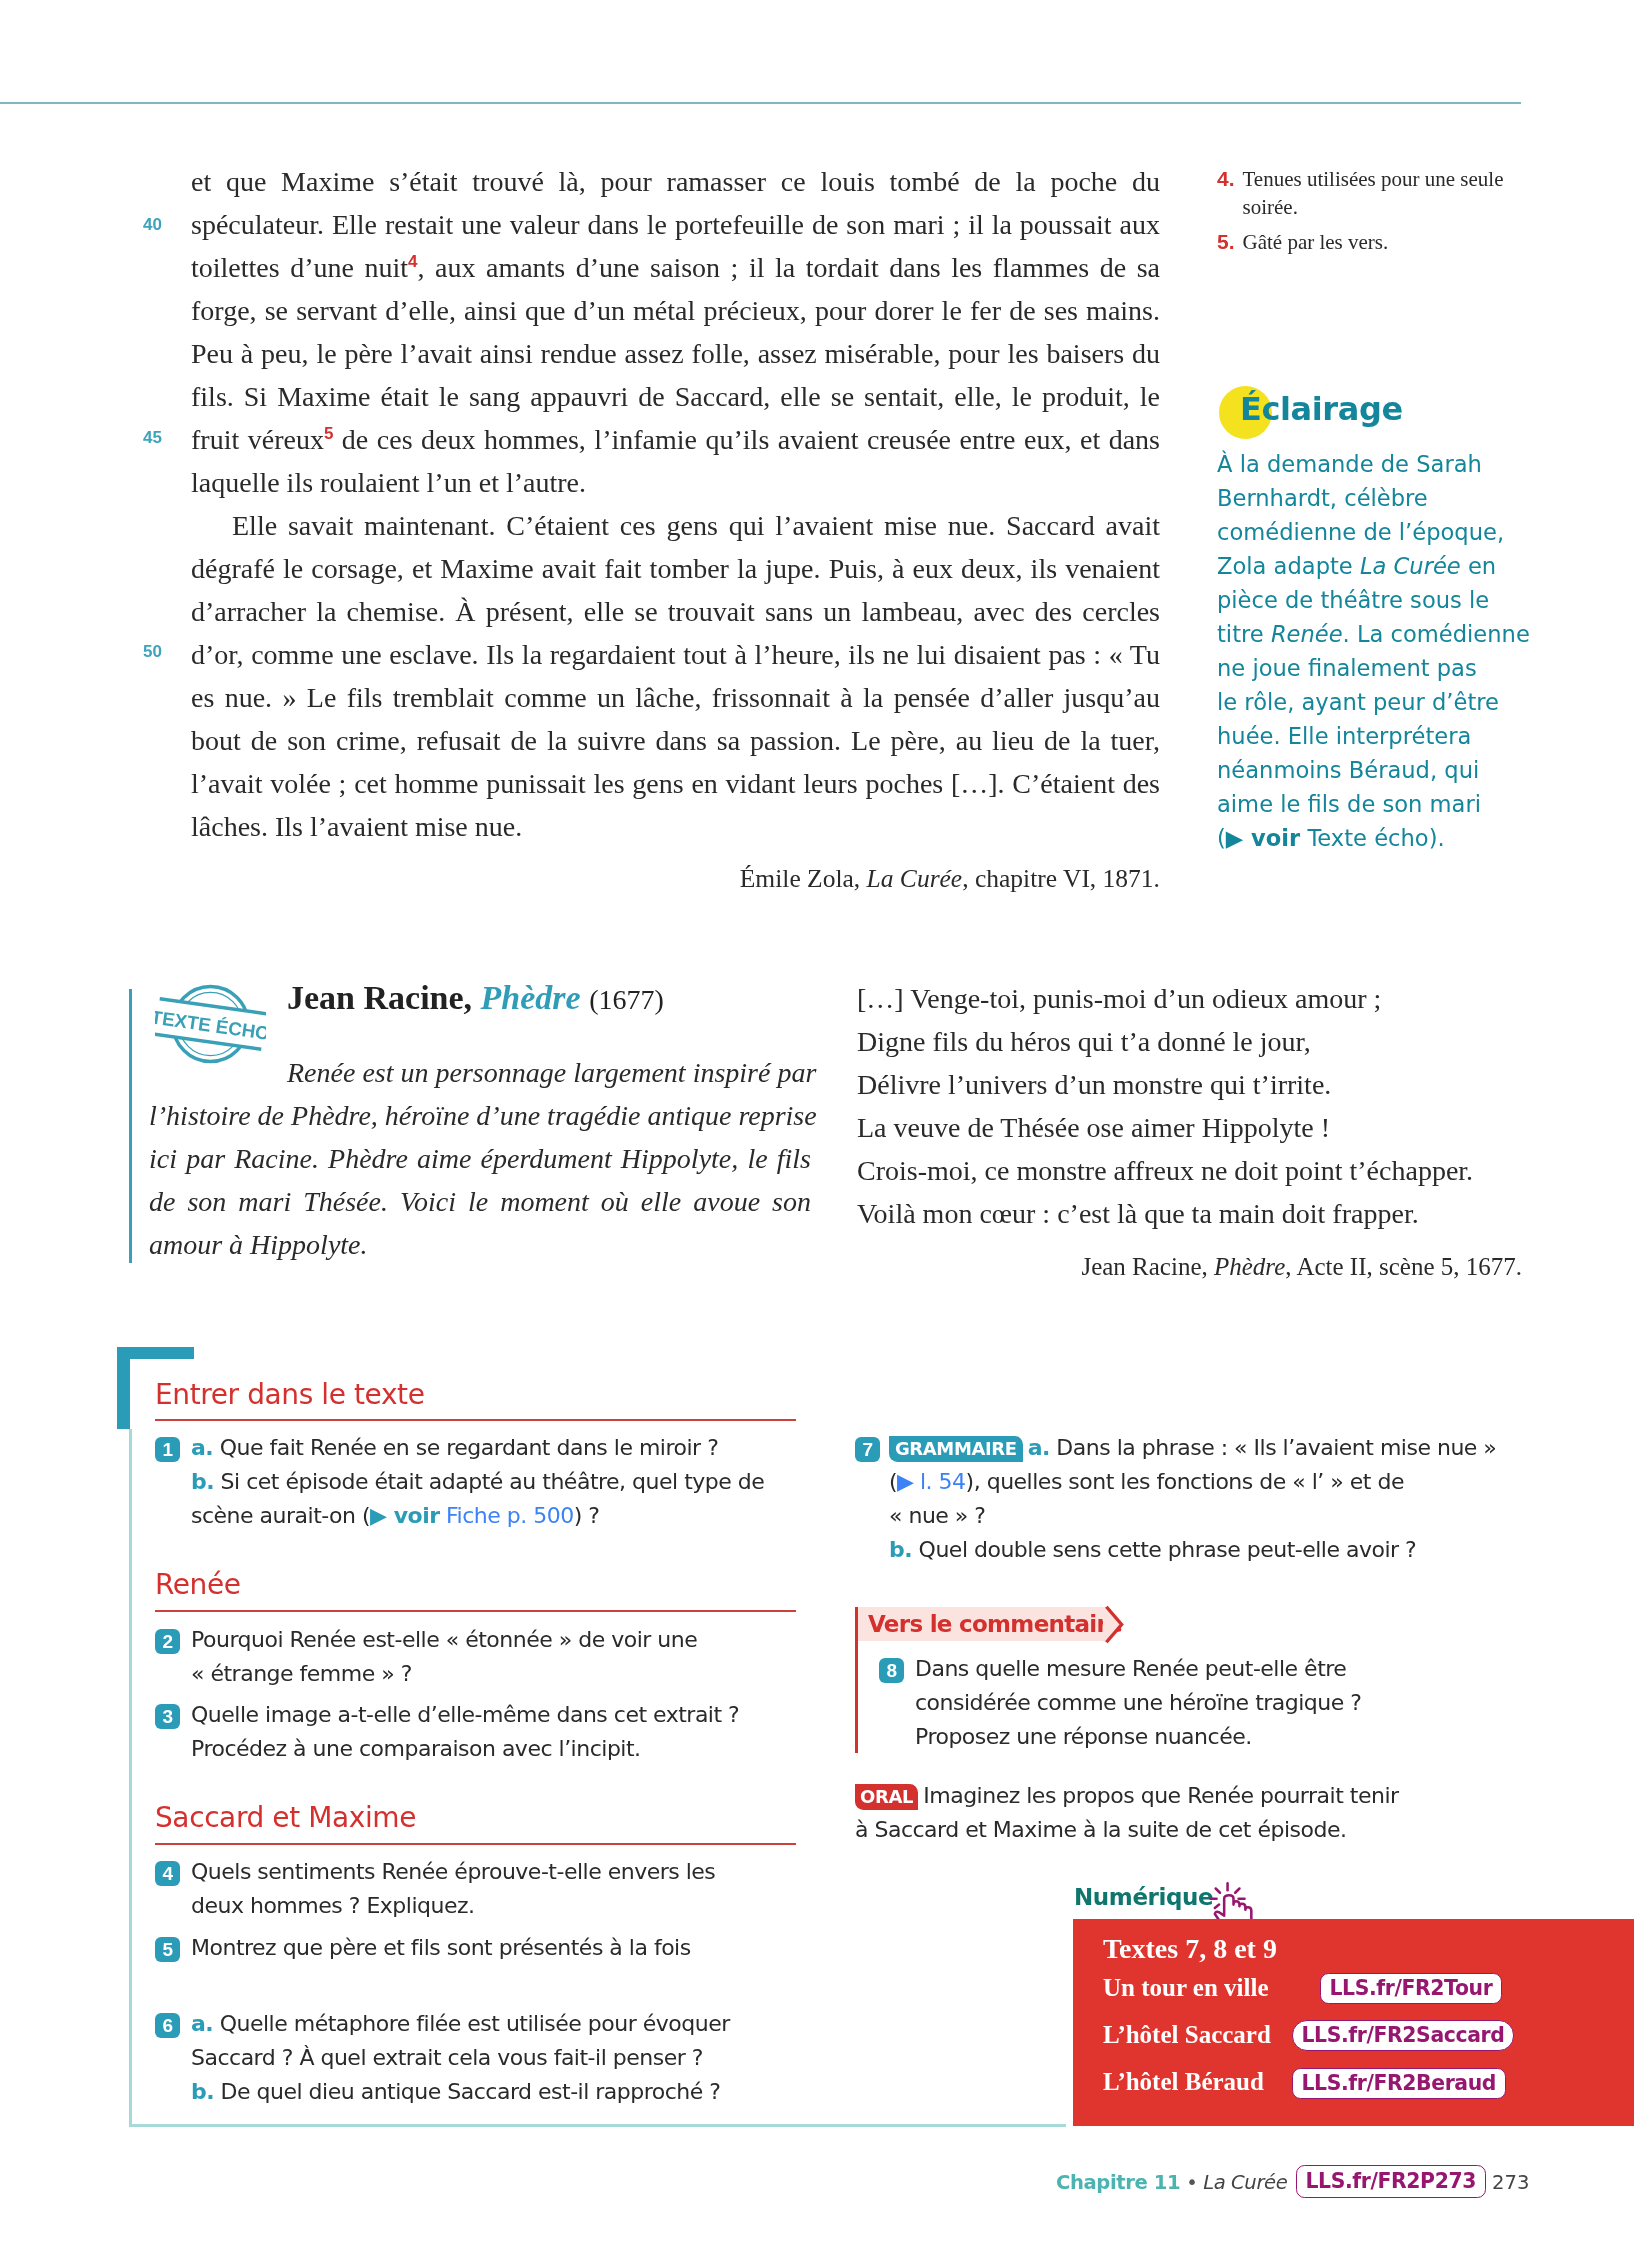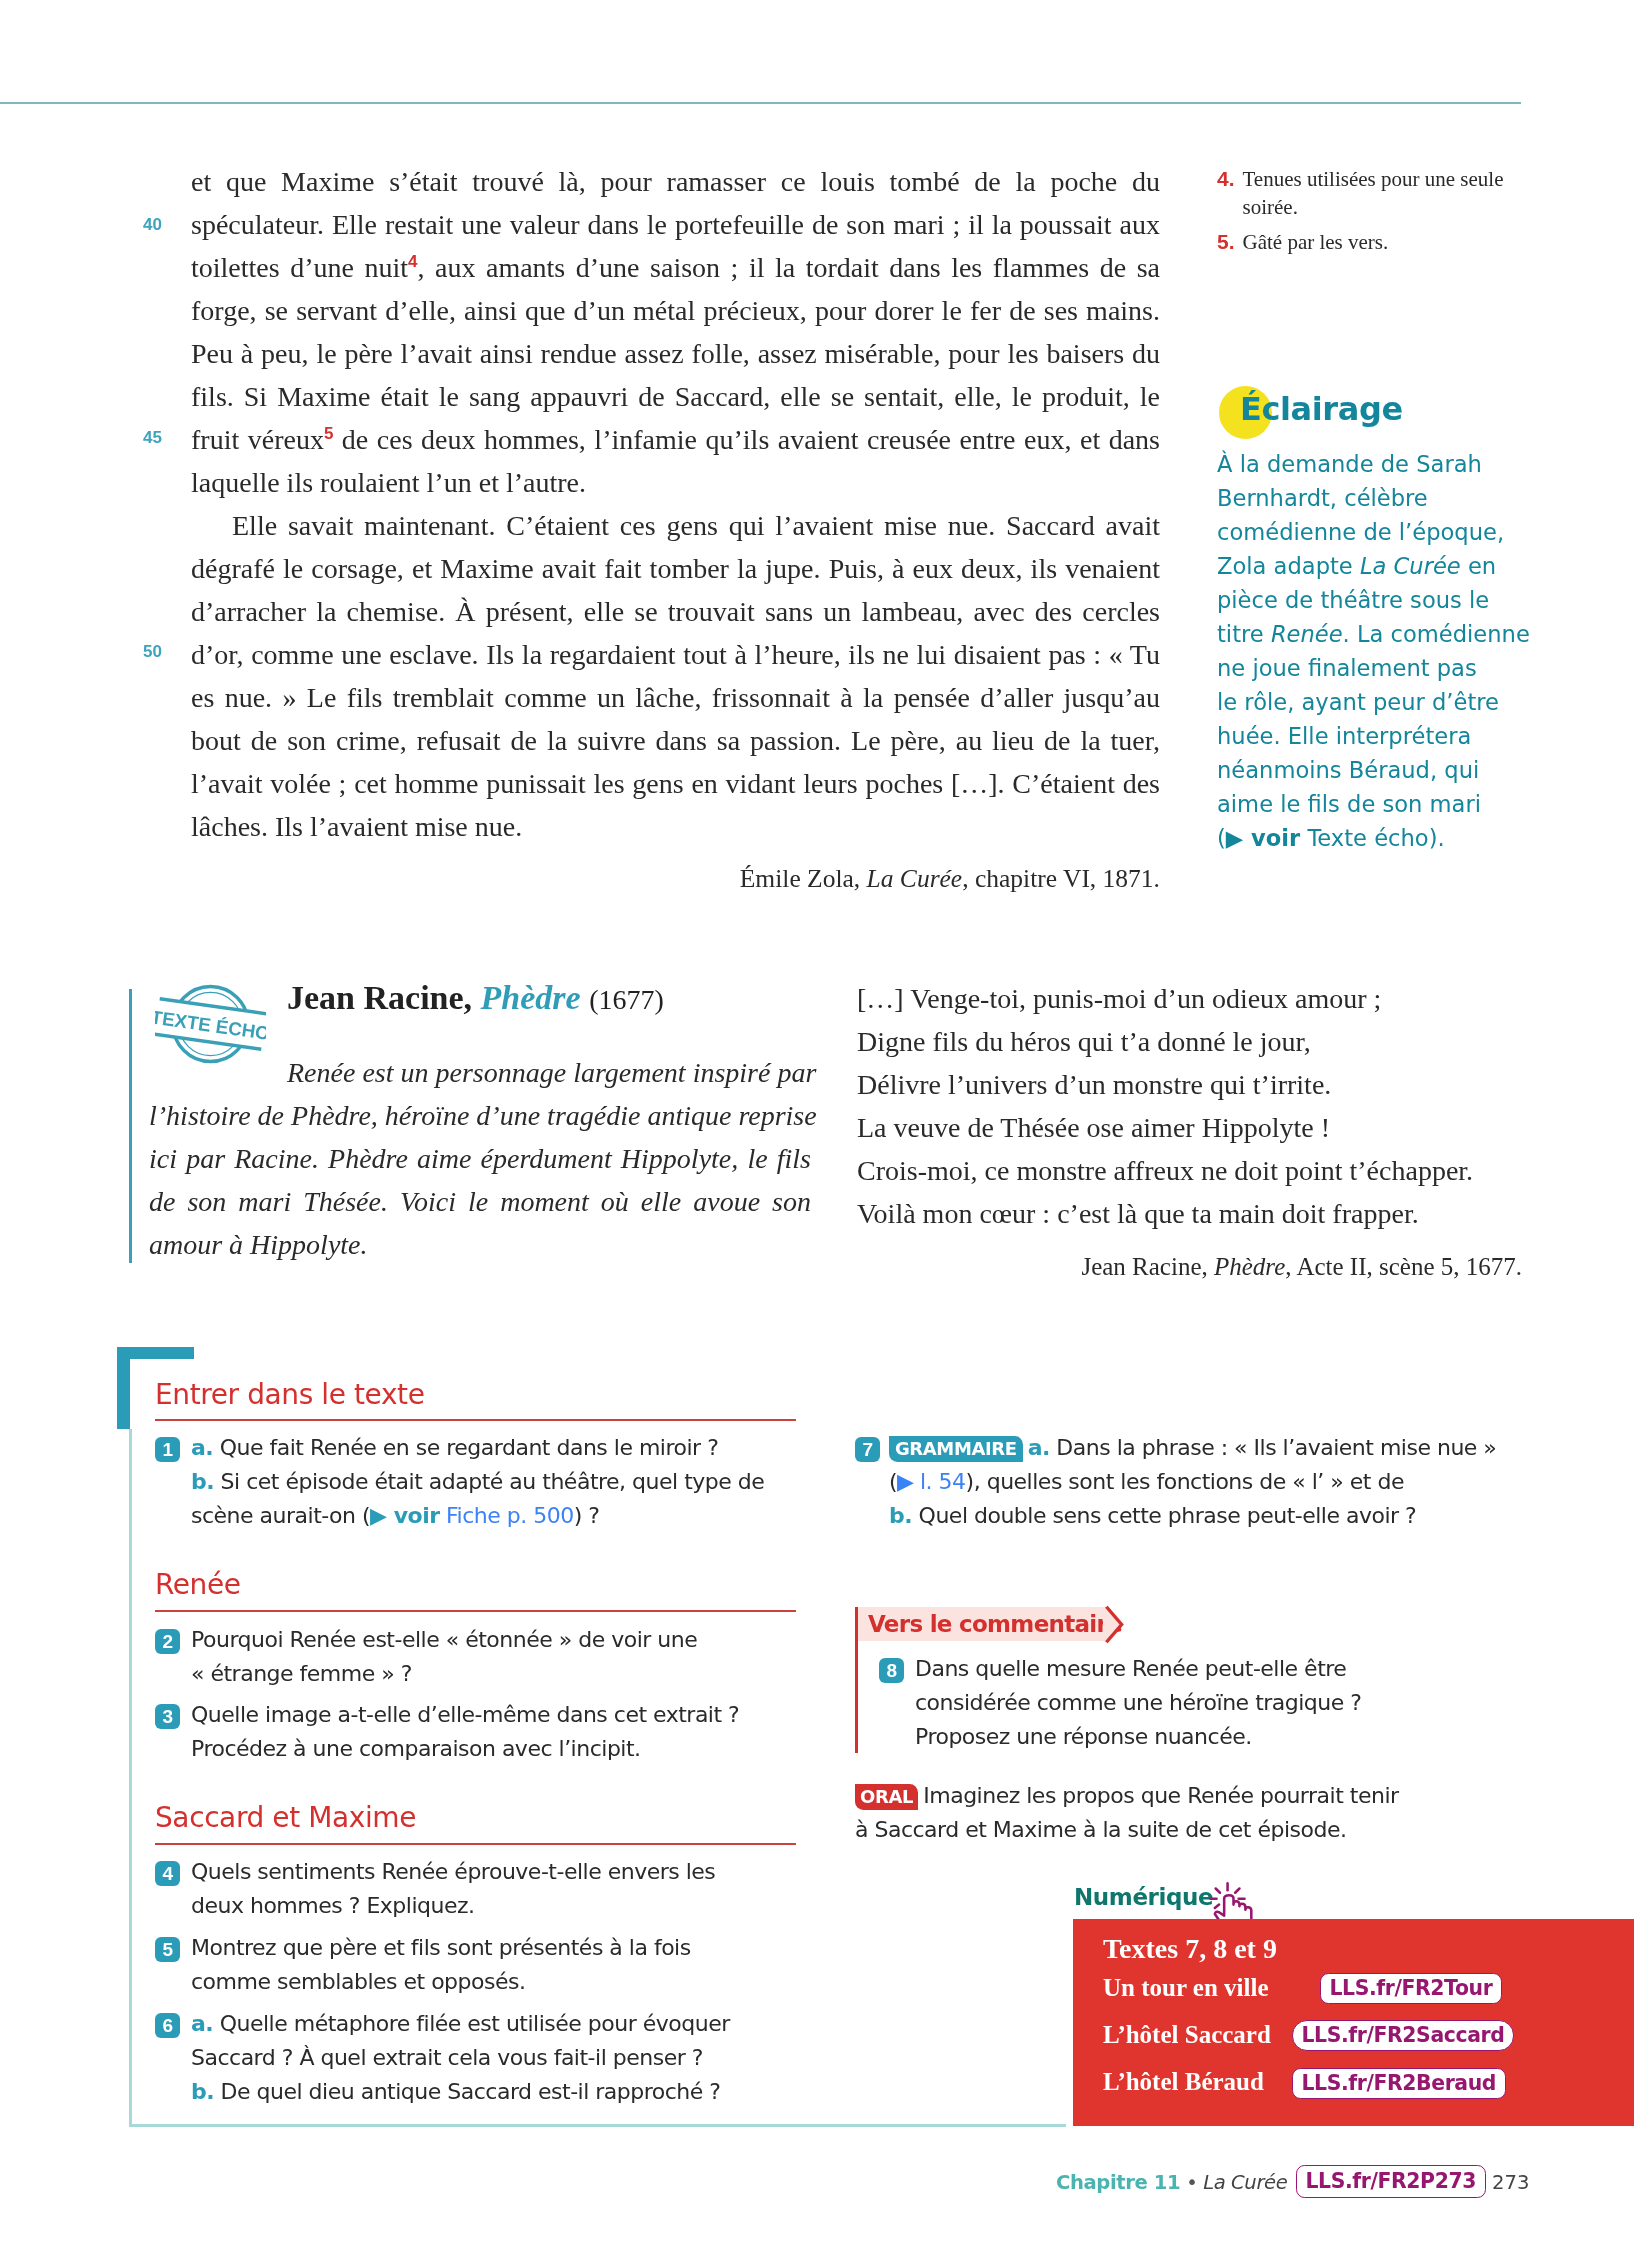--- a/index.html
+++ b/index.html
@@ -205,31 +205,31 @@
 
 <div class="q-head" style="left:155px; top:1801px;">Saccard et Maxime</div>
 <div class="q-rule" style="left:155px; top:1843px; width:641px;"></div>
 
 <div class="q" style="left:155px; top:1855px;">
   <span class="row"><span class="q-badge">4</span><span>Quels sentiments Renée éprouve-t-elle envers les</span></span>
   <span class="row">deux hommes ? Expliquez.</span>
 </div>
 <div class="q" style="left:155px; top:1931px;">
   <span class="row"><span class="q-badge">5</span><span>Montrez que père et fils sont présentés à la fois</span></span>
-  <span class="row">comme semblables et opposés.</span>
 </div>
 <div class="q" style="left:155px; top:2007px;">
   <span class="row"><span class="q-badge">6</span><span class="sub">a.</span><span> Quelle métaphore filée est utilisée pour évoquer</span></span>
   <span class="row">Saccard ? À quel extrait cela vous fait-il penser ?</span>
   <span class="row"><span class="sub">b.</span><span> De quel dieu antique Saccard est-il rapproché ?</span></span>
 </div>
 
 <div class="q" style="left:855px; top:1431px;">
   <span class="row" style="padding-left:34px"><span class="q-badge">7</span><span class="tag-gram">GRAMMAIRE</span><span class="sub">a.</span><span> Dans la phrase : « Ils l’avaient mise nue »</span></span>
   <span class="row" style="padding-left:34px"><span>(</span><span class="link">▶ l. 54</span><span>), quelles sont les fonctions de « l’ » et de</span></span>
+  <span class="row" style="padding-left:34px">« nue » ?</span>
   <span class="row" style="padding-left:34px"><span class="sub">b.</span><span> Quel double sens cette phrase peut-elle avoir ?</span></span>
 </div>
 
 <div id="vers-bar" class="abs"></div>
 <div id="vers-tag" class="abs"></div>
 <div id="vers-label" class="abs">Vers le commentaire</div>
 <svg id="vers-chevron" class="abs" viewBox="0 0 26 48">
   <polygon points="2,2 24,24 2,46 2,44 0,44 0,4 2,4" fill="#fbe3df"></polygon>
   <polyline points="4,3 22,24 4,45" fill="none" stroke="#d3302e" stroke-width="4"></polyline>
 </svg>

